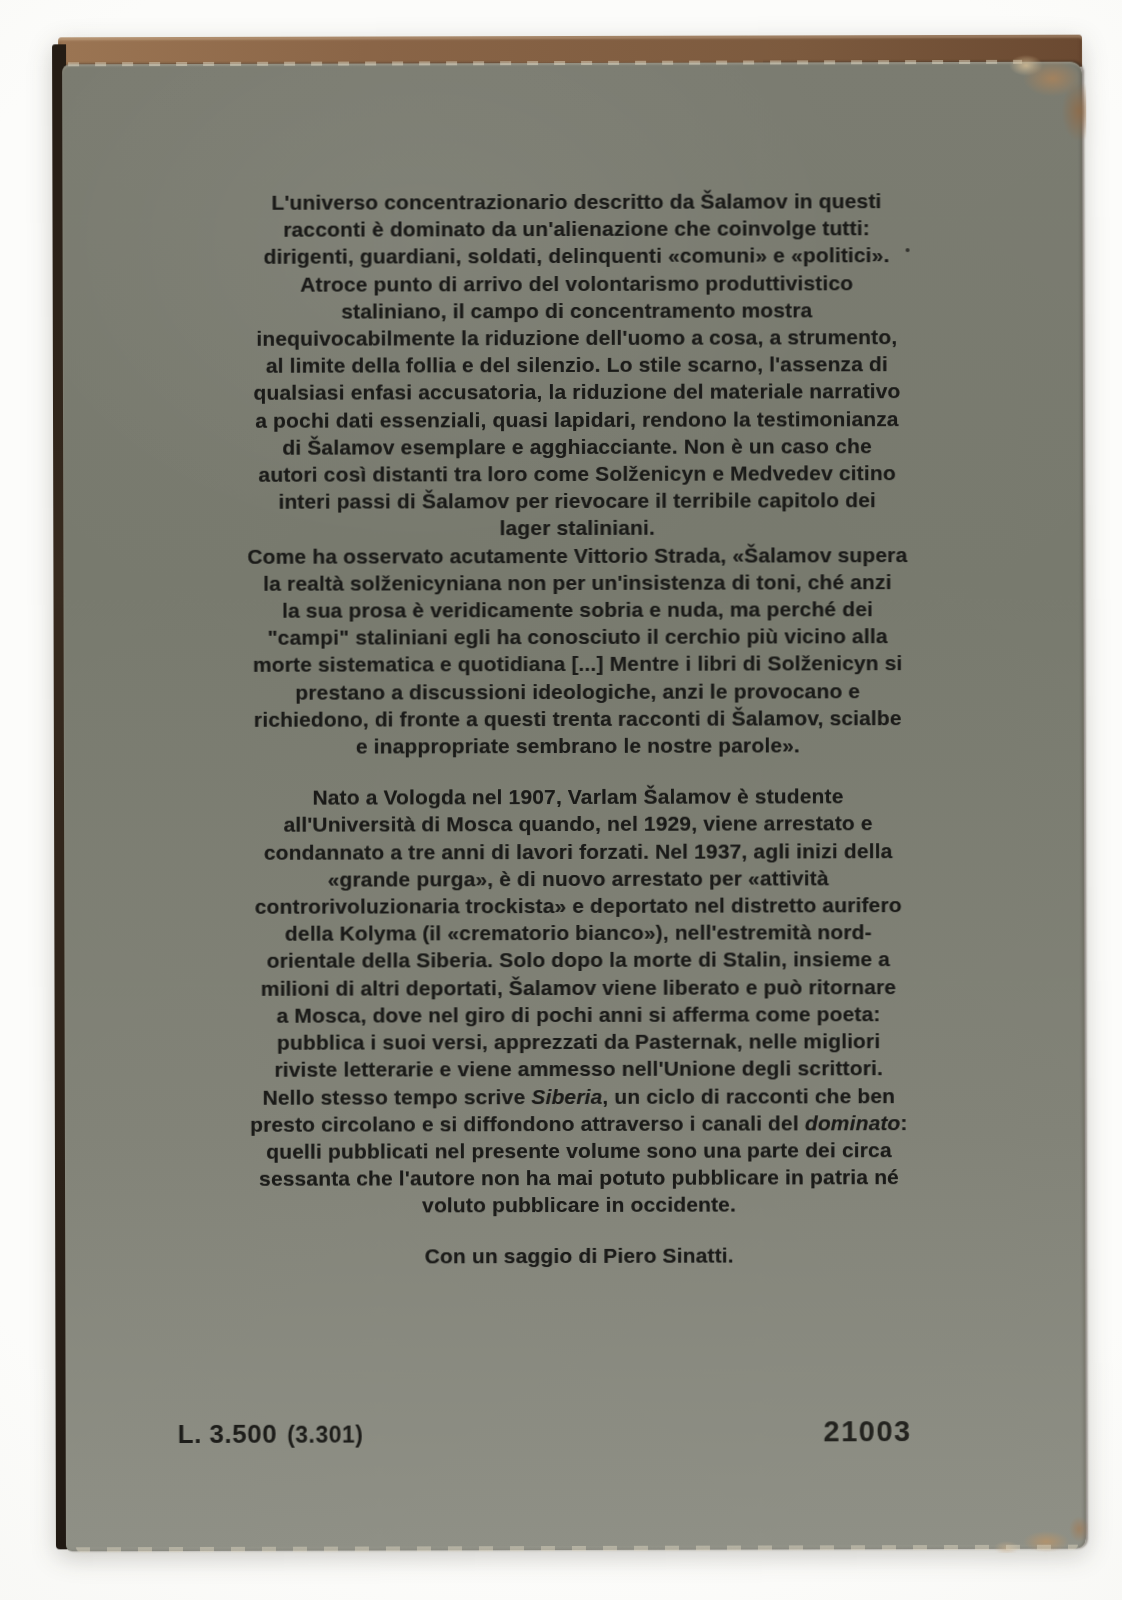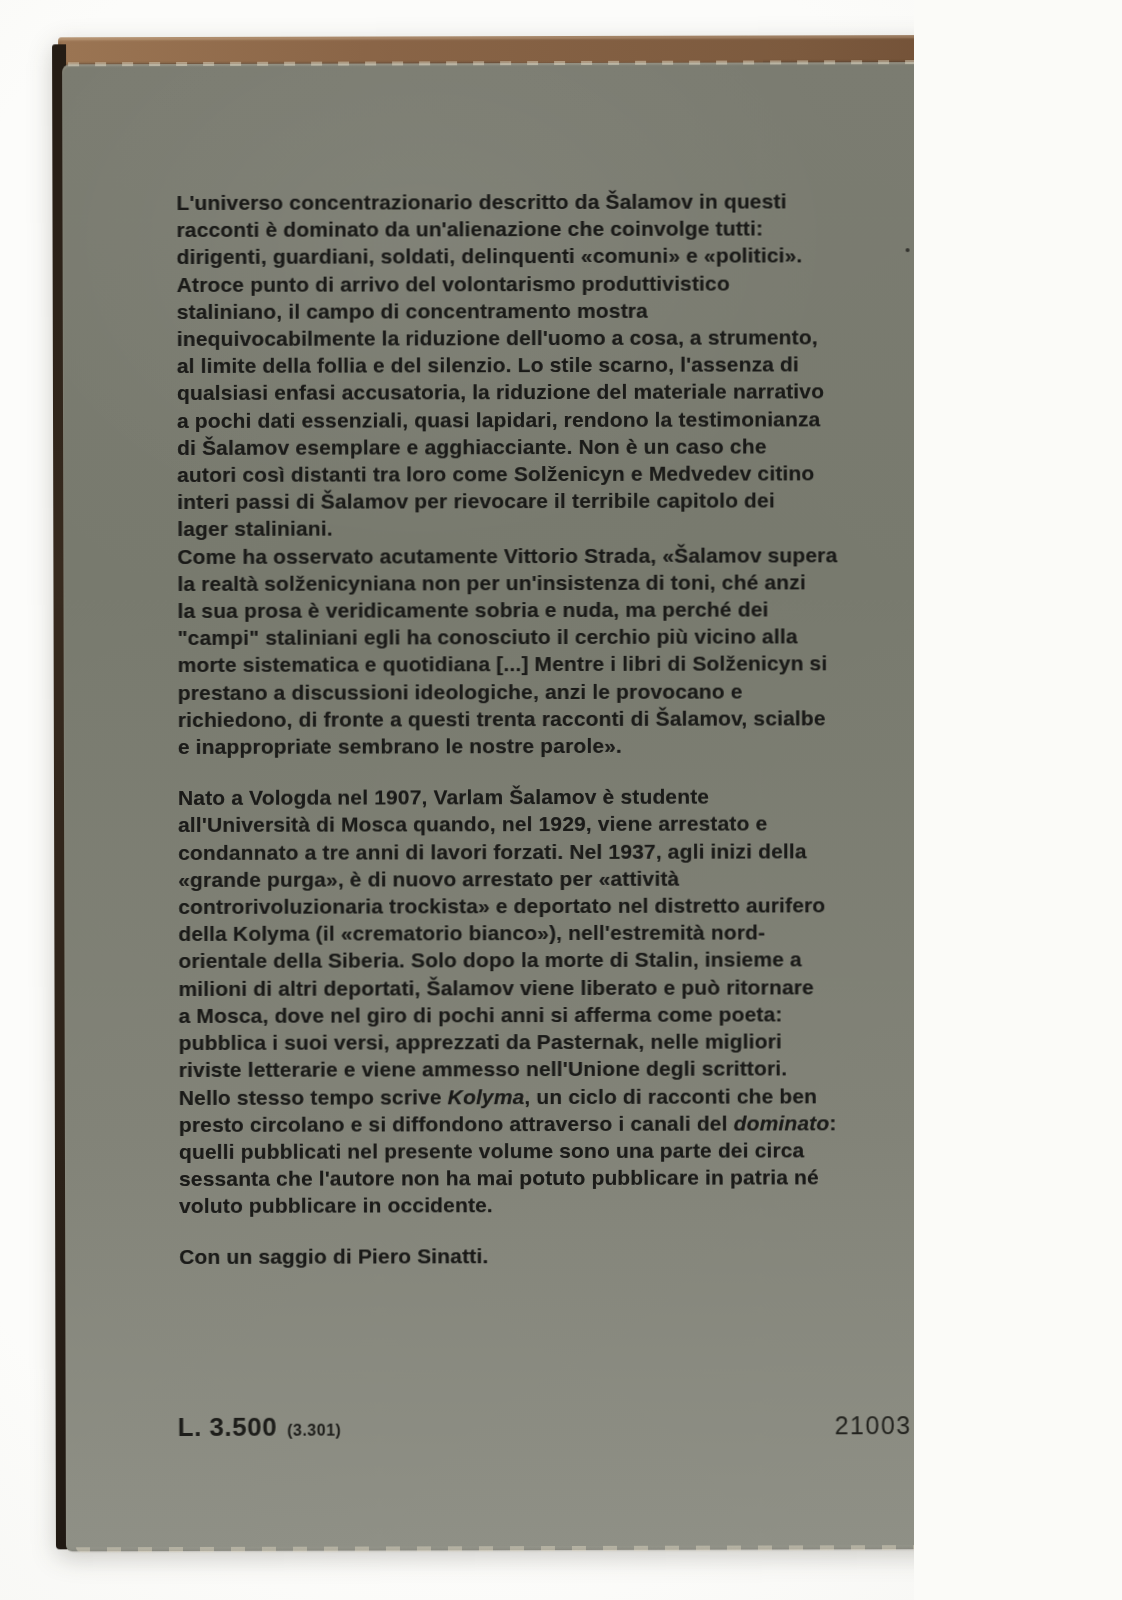--- a/index.html
+++ b/index.html
@@ -3,23 +3,24 @@
 <meta charset="utf-8">
 <style>
   html,body{margin:0;padding:0;}
   body{
     width:1122px;height:1600px;
     background:#fbfbf8;
     font-family:"Liberation Sans", sans-serif;
     overflow:hidden;
   }
   .photo{
-    position:relative;width:914px;height:1600px;
+    position:relative;width:1122px;height:1600px;
     background:radial-gradient(130% 95% at 50% 45%, #fcfcfa 55%, #f0f0ec 100%);
     overflow:hidden;
+    text-align:center;
   }
   .book{
     position:absolute;left:54px;top:36px;width:1030px;height:1514px;
     transform:rotate(-0.15deg);
     filter:drop-shadow(0 7px 12px rgba(40,35,25,0.22));
   }
   .page-edges{
     position:absolute;left:6px;right:0;top:0;height:32px;
     background:linear-gradient(90deg,#9b7553,#8a6547 30%,#7c5a3e 72%,#6a4931);
     border-radius:4px 4px 0 0;
@@ -70,22 +71,22 @@
   .text-col p{margin:0;white-space:pre;}
   .text-col p.blurb{margin-bottom:24px;}
   .text-col p.bio{margin-bottom:23px;}
   .text-col em{font-style:italic;}
   .price-row{
     position:absolute;left:112px;top:1342px;width:734px;
     display:flex;align-items:baseline;
     color:#1d1d1a;
   }
   .price{font-weight:bold;font-size:26px;letter-spacing:0.5px;}
-  .price-alt{font-weight:bold;font-size:16px;margin-left:10px;letter-spacing:0.5px;margin-top:16px;}
-  .catalog{margin-left:auto;font-weight:normal;font-size:25px;letter-spacing:1.5px;color:#23231f;}
+  .price-alt{font-weight:bold;font-size:23px;margin-left:10px;letter-spacing:0.5px;margin-top:16px;}
+  .catalog{margin-left:auto;font-weight:bold;font-size:29px;letter-spacing:1.5px;color:#23231f;}
   .speck{
     position:absolute;left:843px;top:186px;width:4px;height:4px;border-radius:50%;
     background:rgba(32,32,30,0.8);
   }
 </style>
 </head>
 <body>
 
 <div class="photo">
   <div class="book">
@@ -123,21 +124,21 @@
 all'Università di Mosca quando, nel 1929, viene arrestato e
 condannato a tre anni di lavori forzati. Nel 1937, agli inizi della
 «grande purga», è di nuovo arrestato per «attività
 controrivoluzionaria trockista» e deportato nel distretto aurifero
 della Kolyma (il «crematorio bianco»), nell'estremità nord-
 orientale della Siberia. Solo dopo la morte di Stalin, insieme a
 milioni di altri deportati, Šalamov viene liberato e può ritornare
 a Mosca, dove nel giro di pochi anni si afferma come poeta:
 pubblica i suoi versi, apprezzati da Pasternak, nelle migliori
 riviste letterarie e viene ammesso nell'Unione degli scrittori.
-Nello stesso tempo scrive </span><em>Kolyma</em><span>, un ciclo di racconti che ben
+Nello stesso tempo scrive </span><em>Siberia</em><span>, un ciclo di racconti che ben
 presto circolano e si diffondono attraverso i canali del </span><em>dominato</em><span>:
 quelli pubblicati nel presente volume sono una parte dei circa
 sessanta che l'autore non ha mai potuto pubblicare in patria né
 voluto pubblicare in occidente.</span></p>
         <p class="essay">Con un saggio di Piero Sinatti.</p>
       </div>
 
       <div class="price-row">
         <span class="price">L. 3.500</span>
         <span class="price-alt">(3.301)</span>

